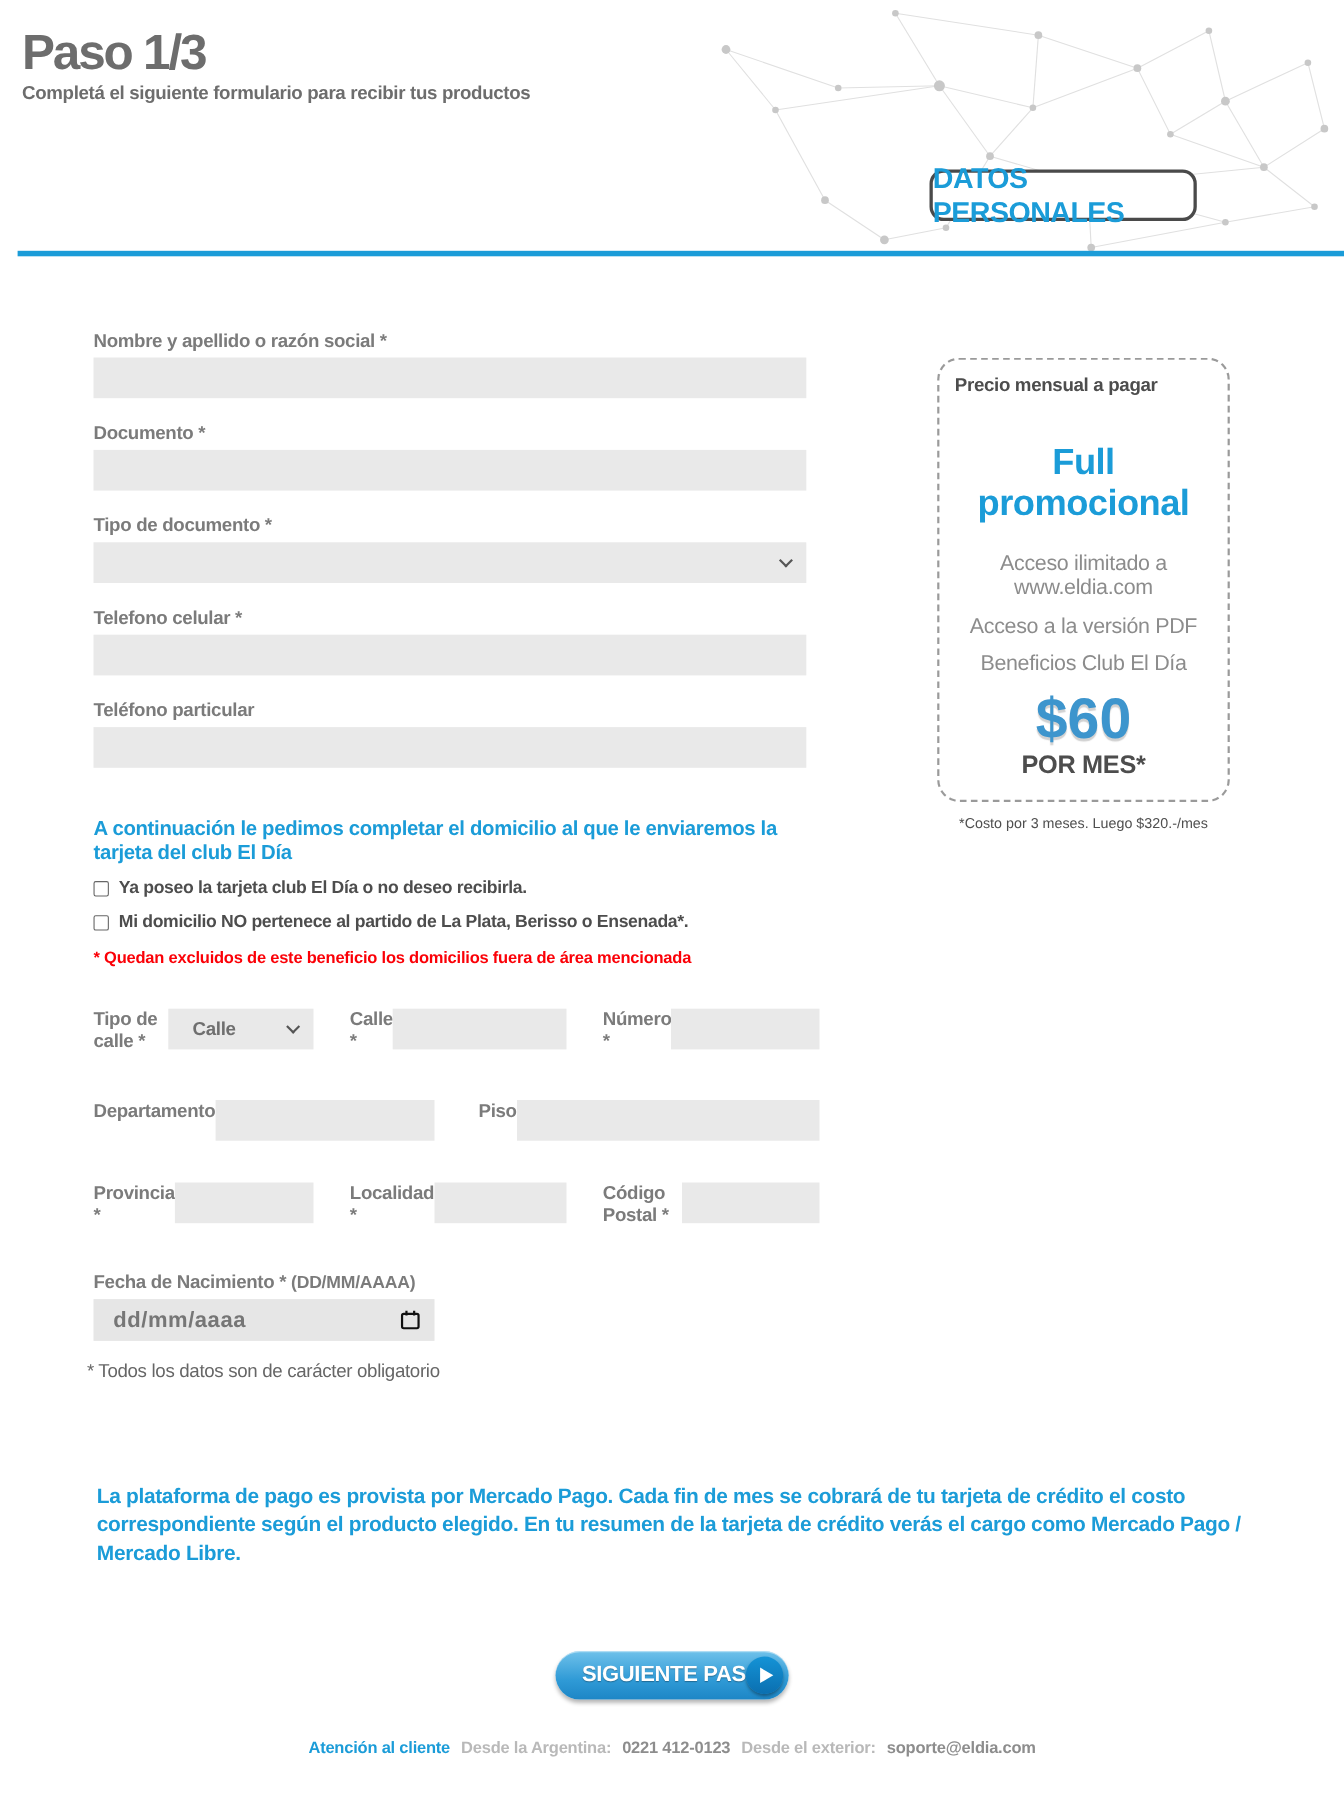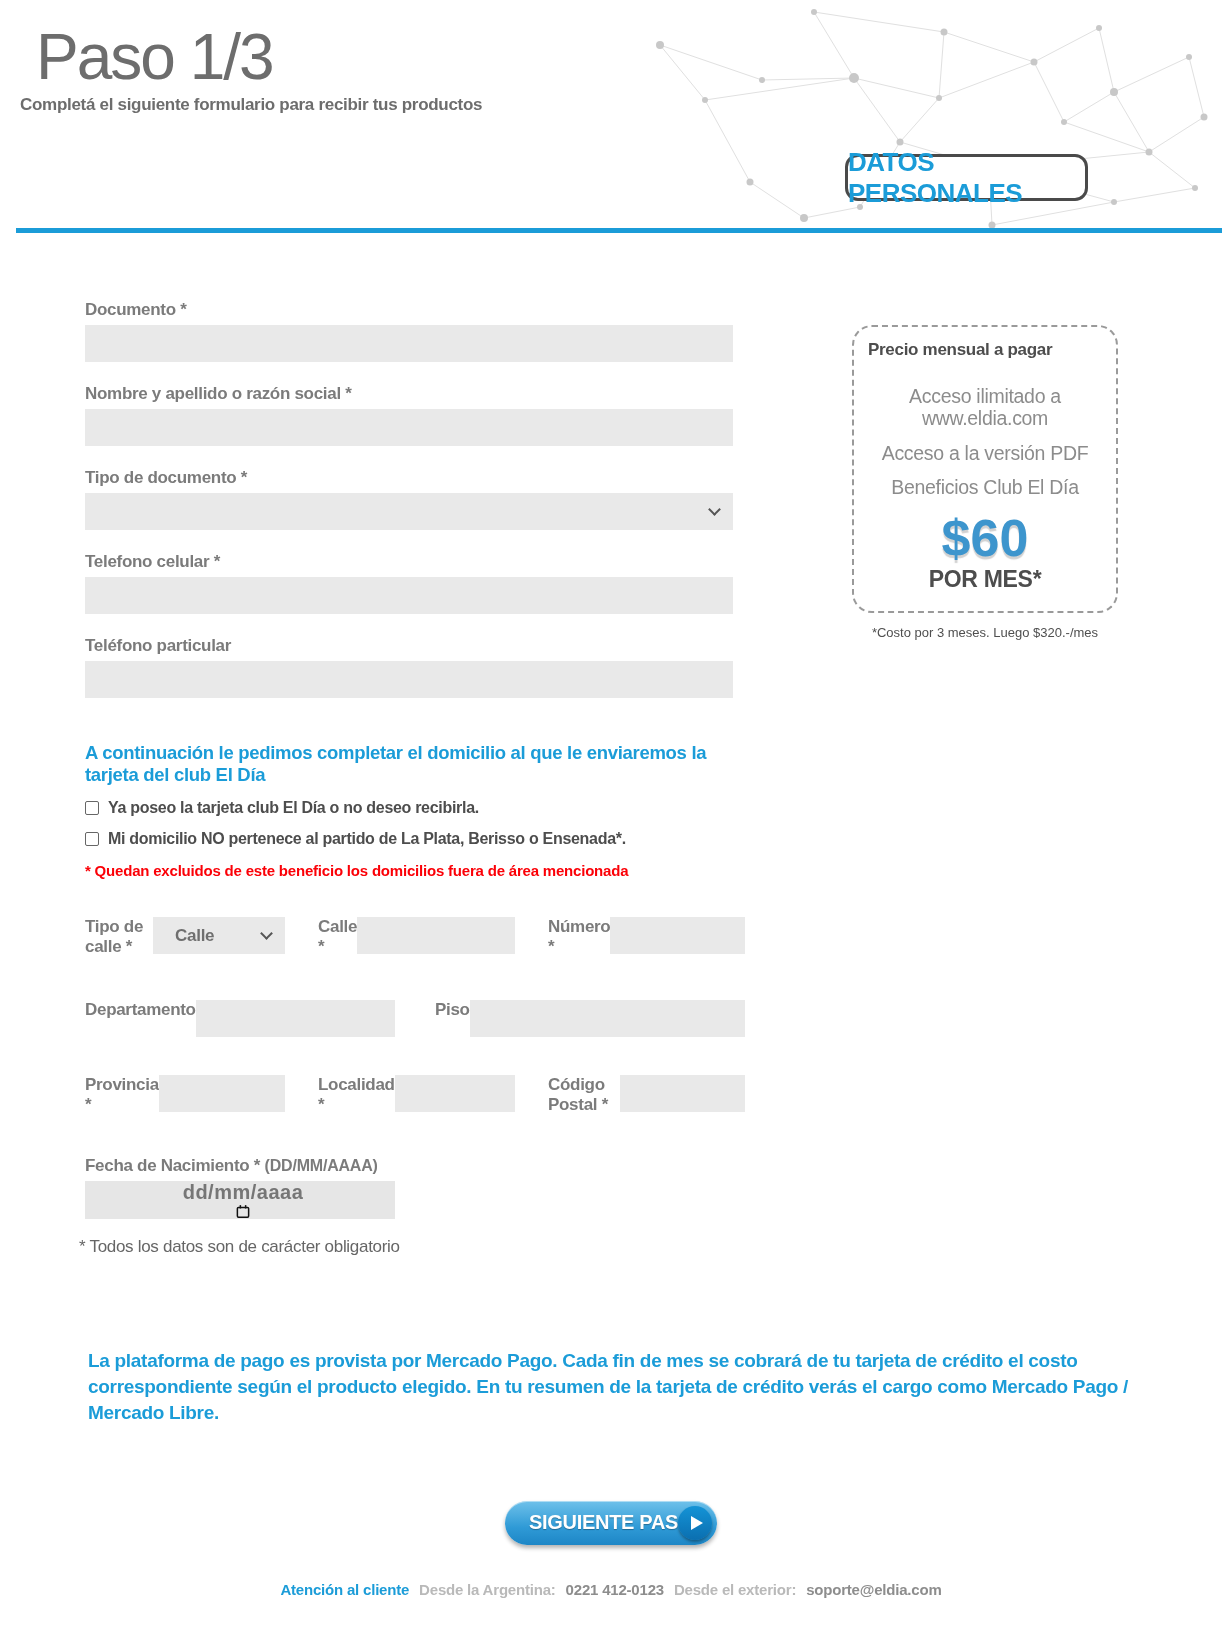--- a/index.html
+++ b/index.html
@@ -5,21 +5,21 @@
   * { margin:0; padding:0; box-sizing:border-box; }
   html,body { background:#fff; }
   body { font-family:"Liberation Sans", sans-serif; }
   .page { position:relative; width:1222px; min-height:1631px; margin:0 auto; background:#fff; overflow:hidden; }
 
   
   .constellation { position:absolute; top:0; right:0; width:580px; height:240px; }
 
   
   .header { position:absolute; top:24px; left:20px; }
-  .page-title { font-size:64px; font-weight:400; color:#6d6d6d; letter-spacing:-2px; line-height:1.05;margin-left:16px; }
+  .page-title { font-size:45px; font-weight:700; color:#6d6d6d; letter-spacing:-2px; line-height:1.05; }
   .page-subtitle { margin-top:4px; font-size:17px; font-weight:700; color:#6d6d6d; letter-spacing:-0.3px; }
 
   .badge { position:absolute; left:845px; top:130px; width:243px; height:47px; background:#fff;
            border:3px solid #4a4a4a; border-radius:13px; display:flex; align-items:center; justify-content:center;margin-top:24px; }
   .badge span { font-size:26px; font-weight:700; color:#1b9cd8; letter-spacing:-0.5px; }
 
   .divider { position:absolute; left:16px; right:0; top:228px; height:5px; background:#1b9cd8; }
 
   
   .content { position:absolute; left:85px; top:300px; width:660px; }
@@ -41,21 +41,21 @@
   .addr-col { display:flex; flex-direction:row; }
   .w200 { width:200px; margin-right:33px; }
   .w197 { width:197px; margin-right:33px; }
   .w197:last-child, .w310:last-child { margin-right:0; }
   .w310 { width:310px; margin-right:40px; }
   .addr-col .t-input, .addr-col .sel { height:37px; }
 
   .fecha-block { margin-top:36px; }
   .fecha-label-row { margin-bottom:5px; }
   .fecha-hint { font-size:16px; font-weight:700; color:#7b7b7b; letter-spacing:-0.2px; }
-  .date-input { width:310px; height:38px; background:#e6e6e6; display:flex; align-items:center; cursor:text; padding:0 12px 0 18px;flex-direction:column; }
+  .date-input { width:310px; height:38px; background:#e6e6e6; display:flex; align-items:center; cursor:text; padding:0 12px 0 18px; }
   .date-input .ph { flex:1; font-size:20px; font-weight:700; color:#767676; letter-spacing:0.5px; }
 
   .required-note { margin-top:18px; margin-left:-6px; font-size:17px; font-weight:400; color:#666; letter-spacing:-0.3px; }
 
   
   .price-wrap { position:absolute; left:852px; top:325px; width:266px; }
   .price-panel { width:266px; border:2px dashed #9a9a9a; border-radius:20px; padding:13px 10px 18px; background:#fff; }
   .pp-heading { font-size:17px; font-weight:700; color:#4d4d4d; letter-spacing:-0.3px; padding-left:4px; }
   .pp-product { margin:42px auto 0; max-width:210px; text-align:center; font-size:33px; font-weight:700;
                 color:#1b9cd8; line-height:1.12; letter-spacing:-0.5px; }
@@ -160,27 +160,27 @@
 
   <div class="badge">
     <span>DATOS PERSONALES</span>
   </div>
 
   <div class="divider"></div>
 
   <div class="content">
 
     <div class="field">
+      <label class="f-label">Nombre y apellido o razón social *</label>
+      <input class="t-input" type="text" aria-label="Nombre y apellido o razón social *" style="">
+    </div>
+
+    <div class="field">
       <label class="f-label">Documento *</label>
       <input class="t-input" type="text" aria-label="Documento *" style="">
-    </div>
-
-    <div class="field">
-      <label class="f-label">Nombre y apellido o razón social *</label>
-      <input class="t-input" type="text" aria-label="Nombre y apellido o razón social *" style="">
     </div>
 
     <div class="field">
       <label class="f-label">Tipo de documento *</label>
       <div class="sel">
         <span class="val"></span>
         <span class="chev"></span>
       </div>
     </div>
 
@@ -265,20 +265,21 @@
         </svg>
       </div>
     </div>
 
     <div class="required-note">* Todos los datos son de carácter obligatorio</div>
   </div>
 
   <div class="price-wrap">
     <div class="price-panel">
       <div class="pp-heading">Precio mensual a pagar</div>
+      <div class="pp-product">Full promocional</div>
       <div class="pp-benefits">
         <div class="pp-benefit">Acceso ilimitado a www.eldia.com</div>
         <div class="pp-benefit">Acceso a la versión PDF</div>
         <div class="pp-benefit">Beneficios Club El Día</div>
       </div>
       <div class="pp-price">$60</div>
       <div class="pp-period">POR MES*</div>
     </div>
     <div class="pp-footnote">*Costo por 3 meses. Luego $320.-/mes</div>
   </div>

